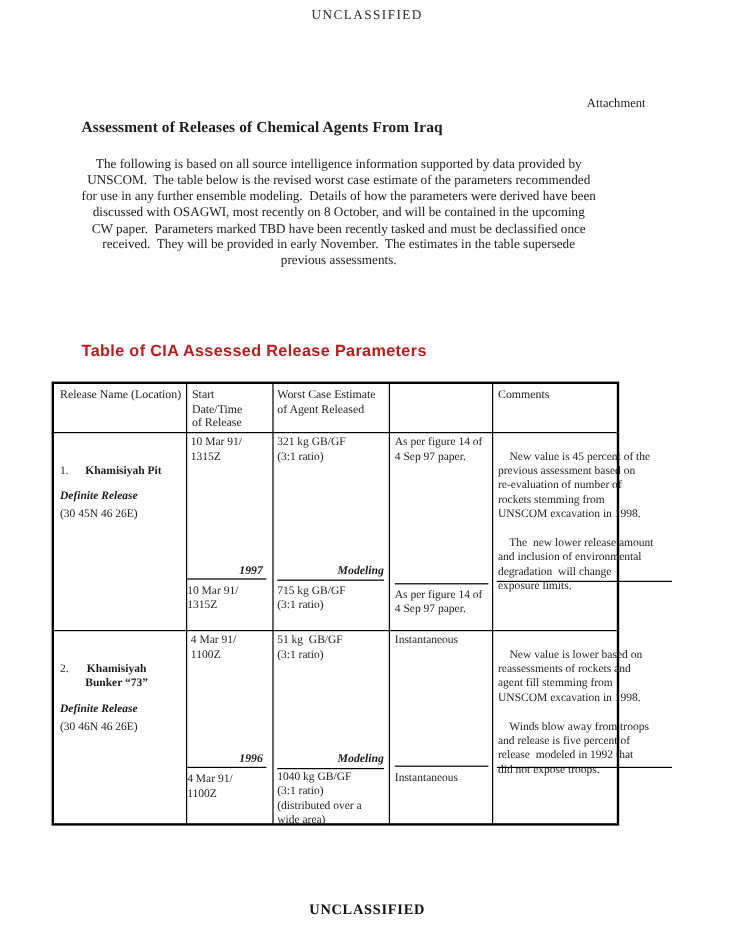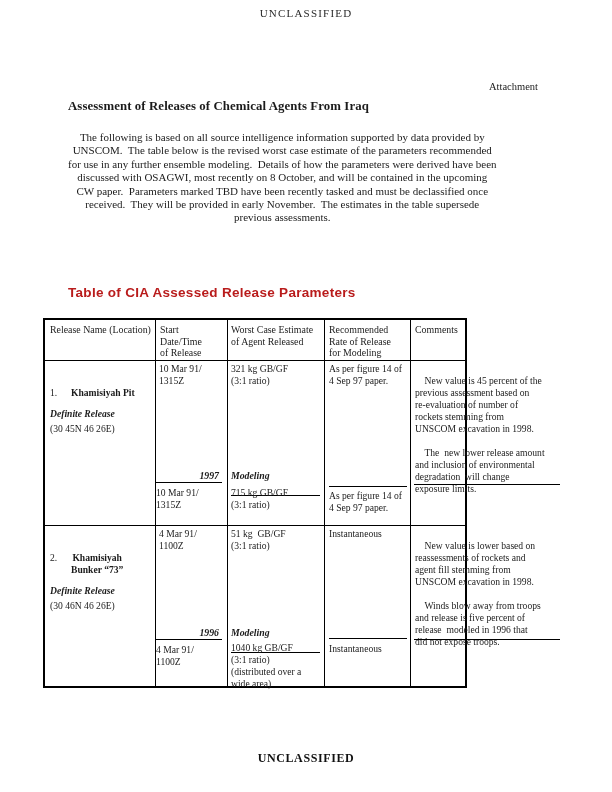--- a/index.html
+++ b/index.html
@@ -18,42 +18,42 @@
     font-size:12px;font-weight:bold;letter-spacing:0.6px;color:#111;
   }
   .attachment{top:81px;left:489px;font-size:10.5px;}
   .doc-title{top:99px;left:68px;font-size:12.8px;font-weight:bold;letter-spacing:0.1px;}
   .intro{top:131px;left:68px;font-size:11px;line-height:13.4px;}
   .tbl-heading{
     top:285px;left:68px;font-family:"Liberation Sans", sans-serif;
     font-size:13.5px;font-weight:bold;letter-spacing:0.3px;color:#b91c1c;
   }
   .tbl{
-    left:43px;top:318px;width:424px;height:370px;
+    left:43px;top:318px;width:473px;height:370px;
     border:2px solid #000;box-sizing:border-box;
   }
   .vline{position:absolute;top:0;bottom:0;width:1px;background:#000;}
   .hline{position:absolute;left:0;right:0;height:0;border-top:1.5px solid #000;}
   .rule{position:absolute;height:0;border-top:1.5px solid #000;}
   .cell{position:absolute;font-size:9.6px;line-height:12px;white-space:pre;}
   .hdr{font-size:9.9px;line-height:11.5px;}
   .b{font-weight:bold;}
   .i{}
   .bi{font-weight:bold;font-style:italic;}
   .name-line{display:flex;}
   .num{width:21px;flex:0 0 21px;}
   .ybox{
     position:absolute;border-bottom:1.5px solid #000;
     font-size:9.8px;font-weight:bold;font-style:italic;
     padding-bottom:1px;padding-right:3px;text-align:right;white-space:pre;
   }
   .mbox{
     position:absolute;border-bottom:1.5px solid #000;
     font-size:9.8px;font-weight:bold;font-style:italic;
-    padding-bottom:14px;text-align:left;white-space:pre;
+    padding-bottom:2px;text-align:right;white-space:pre;
   }
 </style>
 </head>
 <body>
 
 <div class="abs cls-top">UNCLASSIFIED</div>
 
 <div class="abs attachment">Attachment</div>
 
 <div class="abs doc-title">Assessment of Releases of Chemical Agents From Iraq</div>
@@ -76,23 +76,20 @@
   <div class="vline" style="left:365px"></div>
   <div class="hline" style="top:40px"></div>
   <div class="hline" style="top:205px"></div>
 
   <div class="cell hdr" style="left:5px;top:4px">Release Name (Location)</div>
   <div class="cell hdr" style="left:115px;top:4px">Start
 Date/Time
 of Release</div>
   <div class="cell hdr" style="left:186px;top:4px">Worst Case Estimate
 of Agent Released</div>
-  <div class="cell hdr" style="left:284px;top:4px">Recommended
-Rate of Release
-for Modeling</div>
   <div class="cell hdr" style="left:370px;top:4px">Comments</div>
 
   <div class="cell" style="left:5px;top:43px">
     <div class="name-line">
       <span class="num">1.</span>
       <span class="b pre">Khamisiyah Pit</span>
     </div>
     <div>(30 45N 46 26E)</div>
   </div>
   <div class="cell bi" style="left:5px;top:88px">Definite Release</div>
@@ -141,21 +138,21 @@
   <div class="cell" style="left:186px;top:208px">51 kg  GB/GF
 (3:1 ratio)</div>
   <div class="cell" style="left:284px;top:208px">Instantaneous</div>
   <div class="cell" style="left:370px;top:208px">
     <span>New value is lower based on
 reassessments of rockets and
 agent fill stemming from
 UNSCOM excavation in 1998.</span><br>
     <span class="i">Winds blow away from troops
 and release is five percent of
-release  modeled in 1996 that
+release  modeled in 1992 that
 did not expose troops.</span>
   </div>
 
   <div class="ybox" style="left:111px;top:307px;width:63px">1996</div>
   <div class="cell i" style="left:111px;top:324px">4 Mar 91/
 1100Z</div>
   <div class="mbox" style="left:186px;top:307px;width:89px">Modeling</div>
   <div class="cell i" style="left:186px;top:322px">1040 kg GB/GF
 (3:1 ratio)
 (distributed over a

